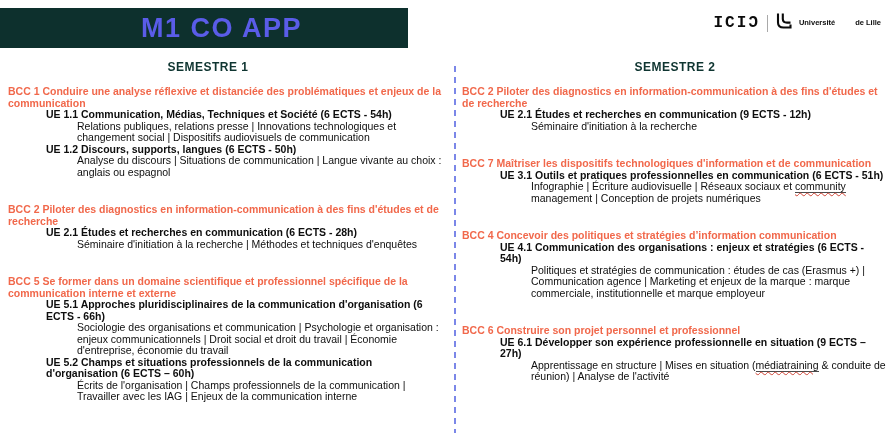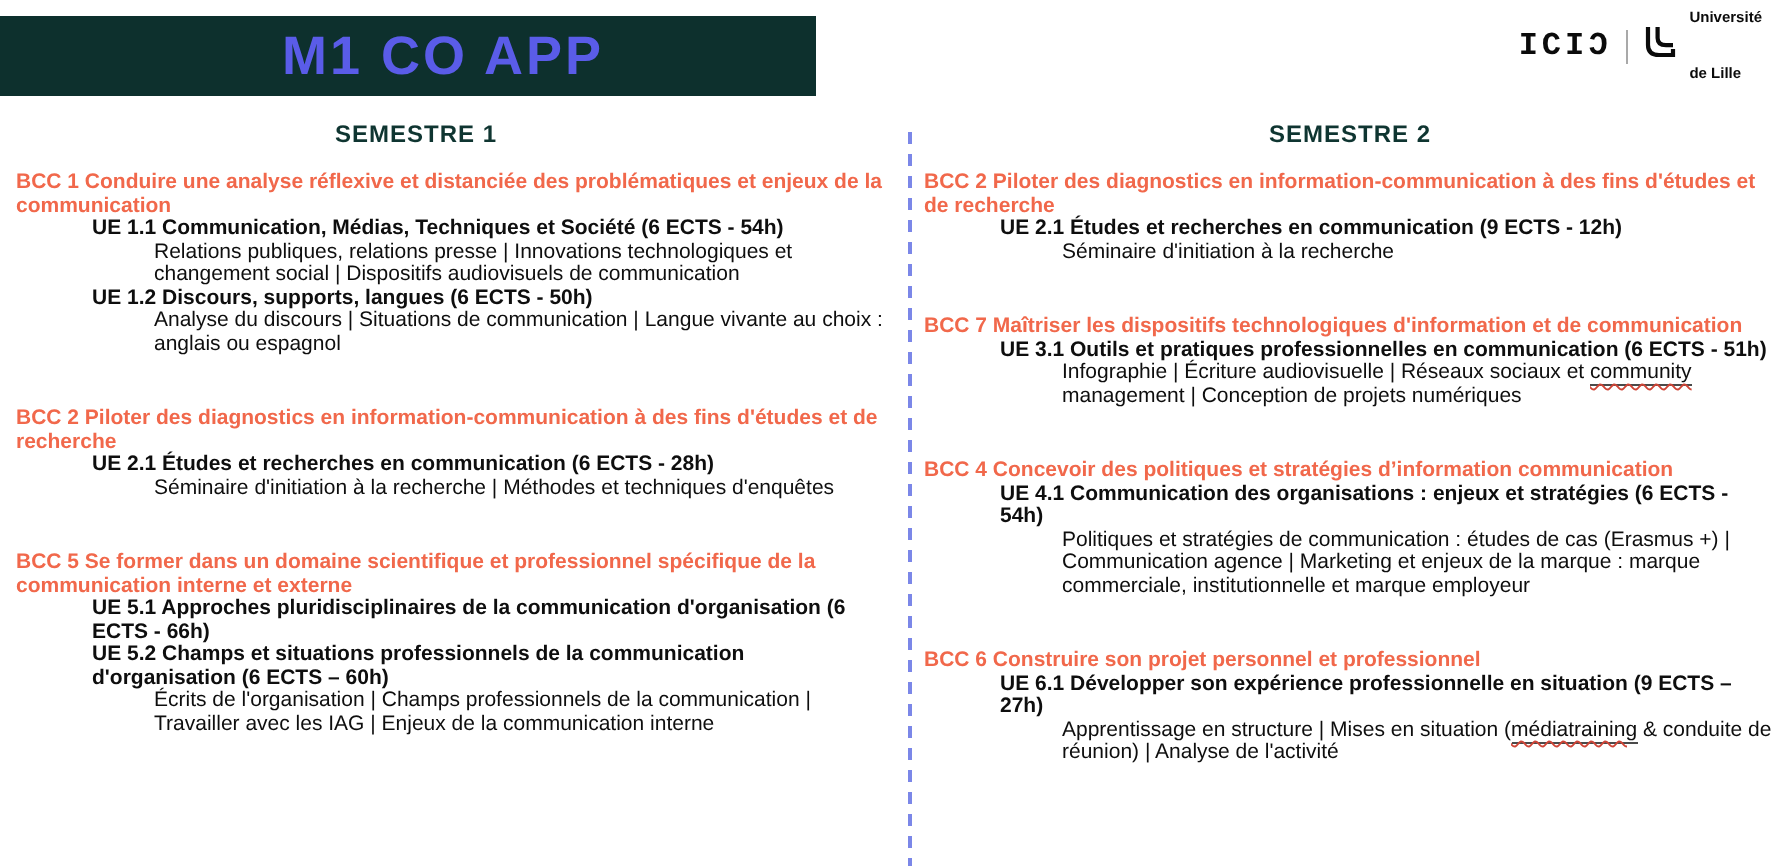--- a/index.html
+++ b/index.html
@@ -18,21 +18,21 @@
   .logo-group{
     position:absolute;right:14px;top:11px;height:24px;
     display:flex;align-items:center;gap:7px;
   }
   .icid{
     font-family:Liberation Mono, monospace;font-weight:bold;font-size:16px;
     letter-spacing:2px;color:#0b0b0b;
   }
   .logo-sep{width:1px;height:17px;background:#a9a9a9;}
   .ul-mark{display:block;}
-  .ul-text{display:flex;flex-direction:column;justify-content:center;gap:20px;}
+  .ul-text{display:flex;flex-direction:row;justify-content:center;gap:20px;}
   .ul-text span{font-size:7.5px;line-height:8px;font-weight:bold;color:#0b0b0b;}
   
   .col{position:absolute;top:55px;}
   .col-left{left:8px;width:437px;}
   .col-right{left:462px;width:426px;}
   .sem-heading{
     font-weight:bold;font-size:12px;line-height:24px;letter-spacing:0.5px;
     color:#0f3531;text-align:center;margin-bottom:7px;
   }
   .col-left .sem-heading{width:400px;}
@@ -94,20 +94,21 @@
           <div class="ue-courses"><span>Analyse du discours | Situations de communication | Langue vivante au choix : anglais ou espagnol</span></div>
         </div>
         <div class="block">
           <div class="bcc">BCC 2 Piloter des diagnostics en information-communication à des fins d'études et de recherche</div>
           <div class="ue-title">UE 2.1 Études et recherches en communication (6 ECTS - 28h)</div>
           <div class="ue-courses"><span>Séminaire d'initiation à la recherche | Méthodes et techniques d'enquêtes</span></div>
         </div>
         <div class="block">
           <div class="bcc">BCC 5 Se former dans un domaine scientifique et professionnel spécifique de la communication interne et externe</div>
           <div class="ue-title">UE 5.1 Approches pluridisciplinaires de la communication d'organisation (6 ECTS - 66h)</div>
+          <div class="ue-courses"><span>Sociologie des organisations et communication | Psychologie et organisation : enjeux communicationnels | Droit social et droit du travail | Économie d'entreprise, économie du travail</span></div>
           <div class="ue-title">UE 5.2 Champs et situations professionnels de la communication d'organisation (6 ECTS – 60h)</div>
           <div class="ue-courses"><span>Écrits de l'organisation | Champs professionnels de la communication | Travailler avec les IAG | Enjeux de la communication interne</span></div>
         </div>
       </div>
   </div>
 
   <div class="col col-right">
     <div class="sem-heading">SEMESTRE 2</div>
     <div class="blocks">
         <div class="block">

